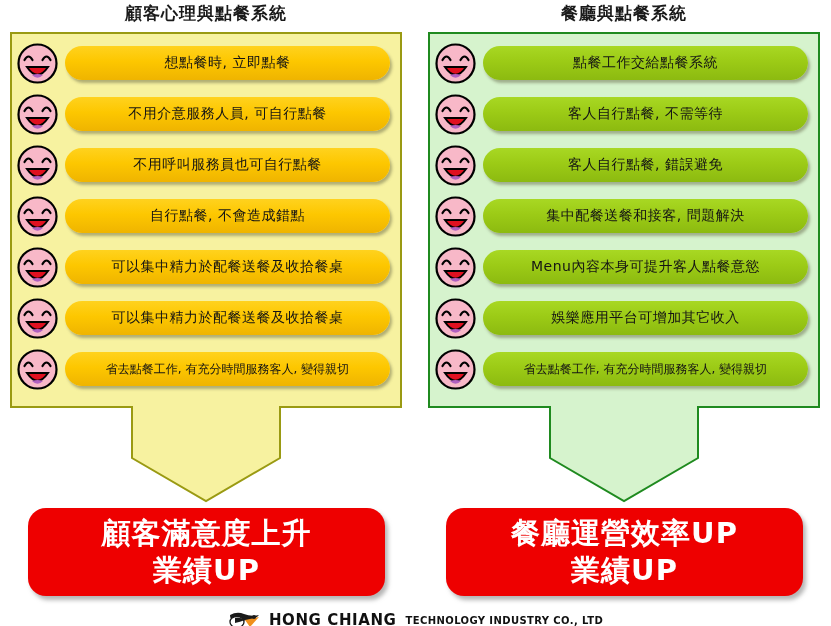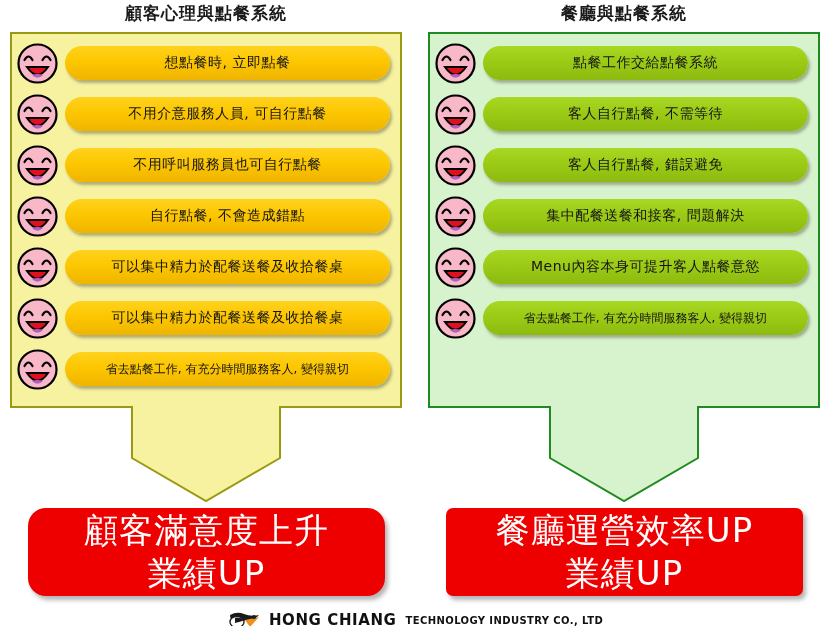--- a/index.html
+++ b/index.html
@@ -106,28 +106,28 @@
     width:357px;
     height:88px;
     border-radius:18px;
     background:#ee0000;
     box-shadow:3px 4px 4px rgba(120,120,120,0.55);
     color:#ffffff;
     display:flex;
     flex-direction:column;
     align-items:center;
     justify-content:center;
-    font-size:34px;
-    font-weight:normal;
+    font-size:29px;
+    font-weight:bold;
     line-height:1.22;
     letter-spacing:1px;
     font-family:"DejaVu Sans","Liberation Sans",sans-serif;
   }
   #result-left{left:28px;}
-  #result-right{left:446px;border-radius:7px;}
+  #result-right{left:446px;}
   .result .l2{margin-top:1px;}
 
   
   .logo-bar{
     position:absolute;
     left:0;top:600px;width:831px;height:40px;
     display:flex;align-items:center;justify-content:center;
   }
   .logo-mark{
     width:34px;height:18px;margin-right:7px;flex:0 0 34px;
@@ -309,20 +309,32 @@
             <circle cx="21.5" cy="21.5" r="19" fill="#f8b8c8" stroke="#000" stroke-width="2.2"></circle>
             <path d="M8.5 18 Q12.5 11 16.5 18" fill="none" stroke="#000" stroke-width="2.2" stroke-linecap="round"></path>
             <path d="M26.5 18 Q30.5 11 34.5 18" fill="none" stroke="#000" stroke-width="2.2" stroke-linecap="round"></path>
             <path d="M11 25 Q21.5 40.5 32 25 Z" fill="#e01020" stroke="#000" stroke-width="2"></path>
             <path d="M16 33 Q21.5 38.5 27 33 Q21.5 31 16 33 Z" fill="#b060c0"></path>
           </svg>
         </span>
         <span class="pill pill-g">Menu內容本身可提升客人點餐意慾</span>
       </div>
 
+      <div class="row">
+        <span class="face">
+          <svg viewBox="0 0 43 43">
+            <circle cx="21.5" cy="21.5" r="19" fill="#f8b8c8" stroke="#000" stroke-width="2.2"></circle>
+            <path d="M8.5 18 Q12.5 11 16.5 18" fill="none" stroke="#000" stroke-width="2.2" stroke-linecap="round"></path>
+            <path d="M26.5 18 Q30.5 11 34.5 18" fill="none" stroke="#000" stroke-width="2.2" stroke-linecap="round"></path>
+            <path d="M11 25 Q21.5 40.5 32 25 Z" fill="#e01020" stroke="#000" stroke-width="2"></path>
+            <path d="M16 33 Q21.5 38.5 27 33 Q21.5 31 16 33 Z" fill="#b060c0"></path>
+          </svg>
+        </span>
+        <span class="pill pill-g">娛樂應用平台可增加其它收入</span>
+      </div>
 
       <div class="row">
         <span class="face">
           <svg viewBox="0 0 43 43">
             <circle cx="21.5" cy="21.5" r="19" fill="#f8b8c8" stroke="#000" stroke-width="2.2"></circle>
             <path d="M8.5 18 Q12.5 11 16.5 18" fill="none" stroke="#000" stroke-width="2.2" stroke-linecap="round"></path>
             <path d="M26.5 18 Q30.5 11 34.5 18" fill="none" stroke="#000" stroke-width="2.2" stroke-linecap="round"></path>
             <path d="M11 25 Q21.5 40.5 32 25 Z" fill="#e01020" stroke="#000" stroke-width="2"></path>
             <path d="M16 33 Q21.5 38.5 27 33 Q21.5 31 16 33 Z" fill="#b060c0"></path>
           </svg>

